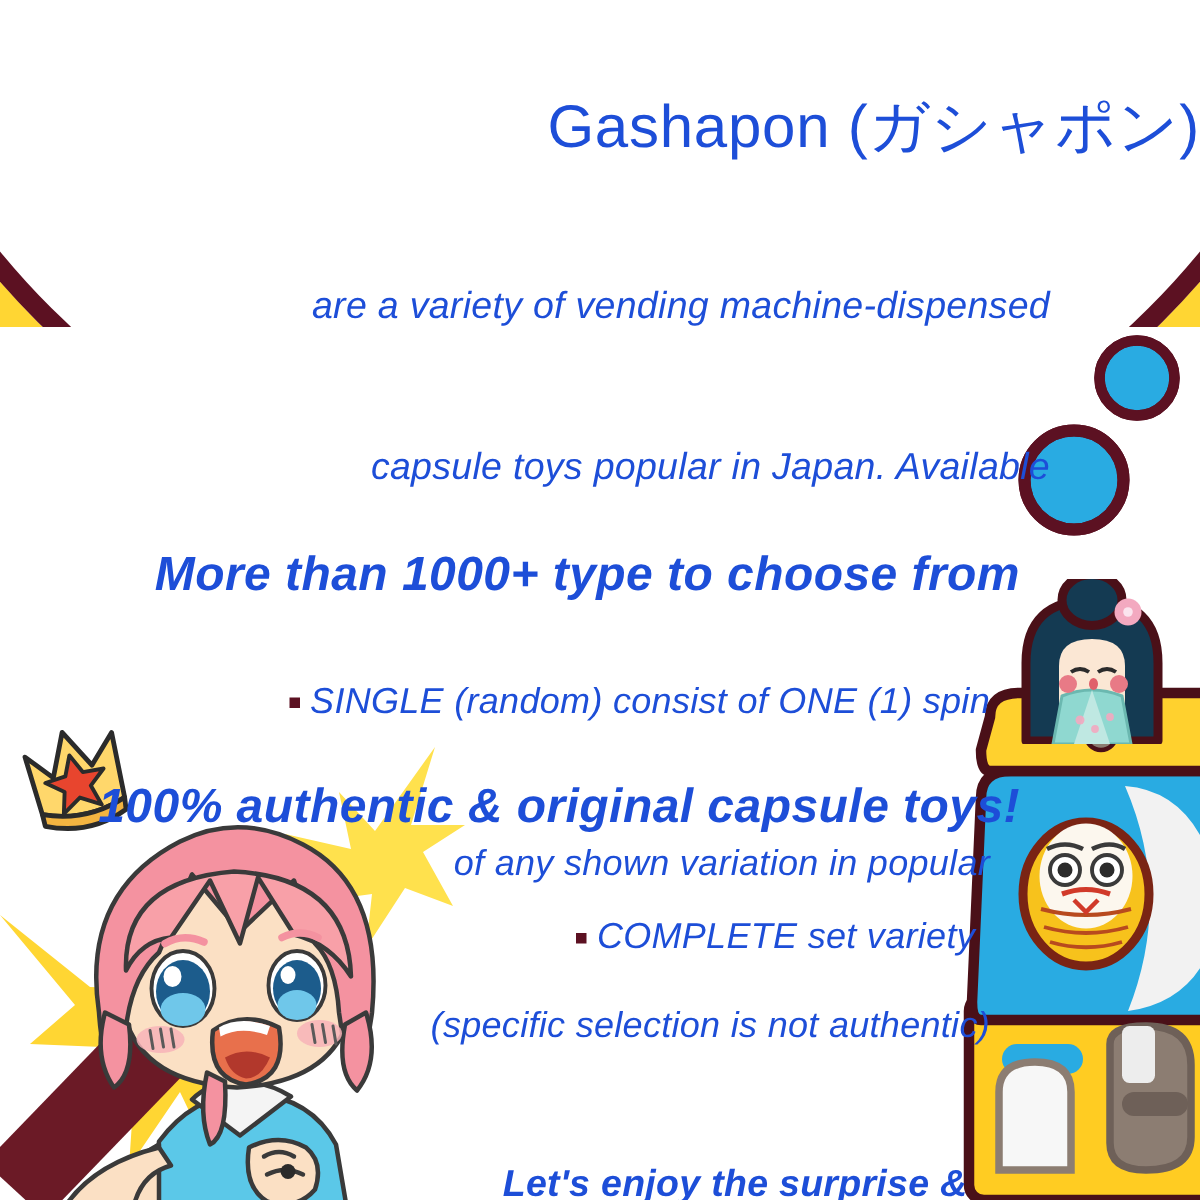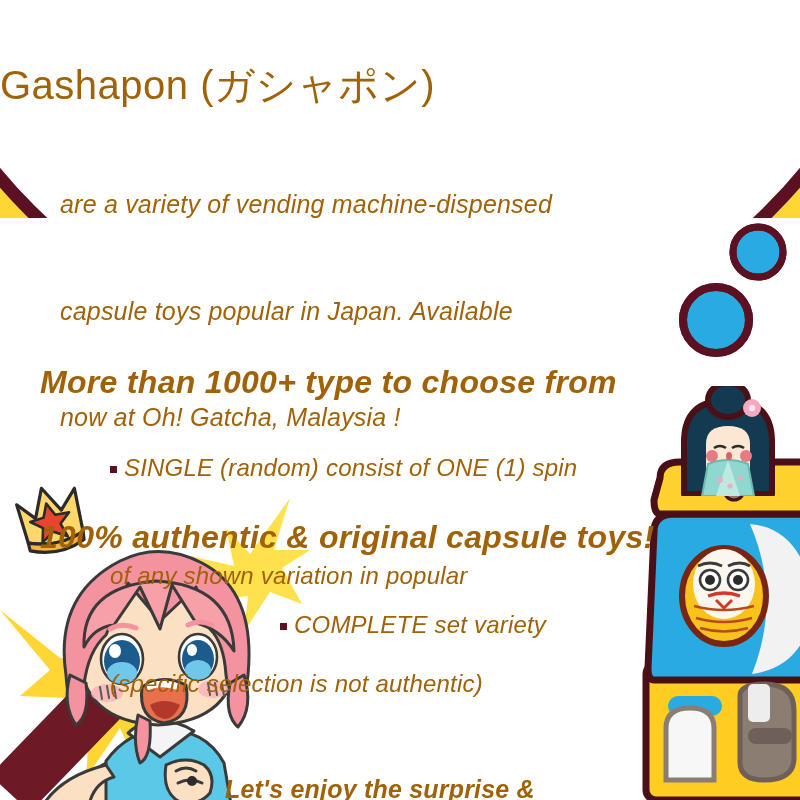--- a/index.html
+++ b/index.html
@@ -55,22 +55,22 @@
   .art { position: absolute; z-index: 4; pointer-events: none; }
 
   
   .text-layer {
     position: absolute;
     inset: 0;
     z-index: 12;
   }
   .txt {
     position: absolute;
-    color: #a16207;
-    text-align: left;
+    color: #1d4ed8;
+    text-align: right;
     line-height: 1.28;
     white-space: pre;
     font-style: italic;
     letter-spacing: .2px;
   }
 
   .headline {
     left: 0; right: 0; top: 60px;
     font-size: 40px;
     font-style: normal;
@@ -83,21 +83,21 @@
     font-style: italic;
   }
   .promo {
     left: 40px; right: 120px; top: 253px;
     font-size: 32px;
     font-weight: bold;
     line-height: 1.62;
     letter-spacing: .3px;
   }
   .single-block {
-    left: 110px; right: 128px; top: 378px;
+    left: 110px; right: 140px; top: 378px;
     font-size: 24px;
     line-height: 1.5;
   }
   .complete-block {
     left: 280px; right: 150px; top: 535px;
     font-size: 24px;
     line-height: 1.5;
   }
   .tagline {
     left: 225px; right: 155px; top: 692px;
@@ -285,21 +285,20 @@
     </g>
   </svg>
 
   <div class="text-layer">
 
     <div class="txt headline">Gashapon (ガシャポン)</div>
 
     <div class="txt intro">
       <div>are a variety of vending machine-dispensed</div>
       <div>capsule toys popular in Japan. Available</div>
-      <div>now at Oh! Gatcha, Malaysia !</div>
     </div>
 
     <div class="txt promo">
       <div>More than 1000+ type to choose from</div>
       <div>100% authentic &amp; original capsule toys!</div>
     </div>
 
     <div class="txt single-block">
       <div><span class="bullet-sq"></span><span>SINGLE (random) consist of ONE (1) spin</span></div>
       <div>of any shown variation in popular</div>

